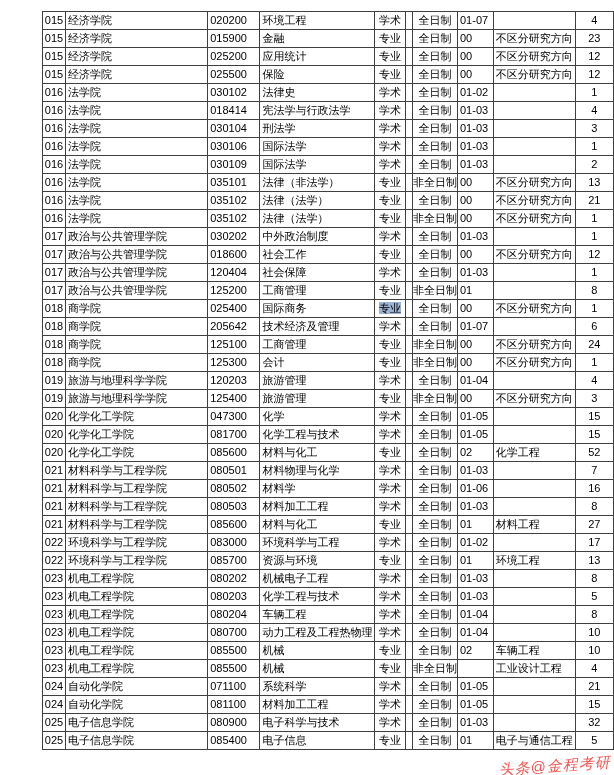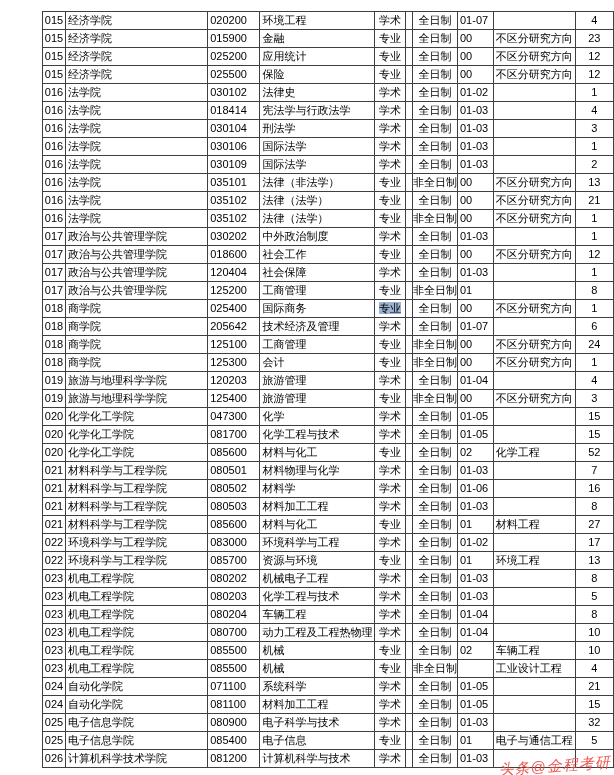--- a/index.html
+++ b/index.html
@@ -526,29 +526,17 @@
           <td class="l">电子信息学院</td>
           <td class="l">085400</td>
           <td class="l">电子信息</td>
           <td class="c">专业</td>
           <td class="c"></td>
           <td class="c">全日制</td>
           <td class="l">01</td>
           <td class="l">电子与通信工程</td>
           <td class="c">5</td>
         </tr>
-        <tr>
-          <td class="c">026</td>
-          <td class="l">计算机科学技术学院</td>
-          <td class="l">081200</td>
-          <td class="l">计算机科学与技术</td>
-          <td class="c">学术</td>
-          <td class="c"></td>
-          <td class="c">全日制</td>
-          <td class="l">01-03</td>
-          <td class="l"></td>
-          <td class="c"></td>
-        </tr>
       </tbody>
   </table>
 </div>
 
 <div class="watermark" style="color: rgb(236, 79, 74);">头条@金程考研</div>
 
 </body></html>

